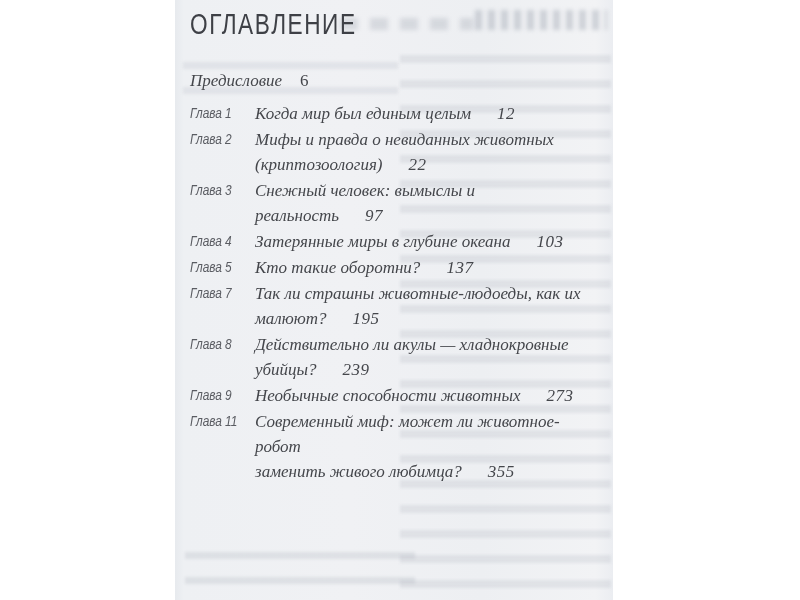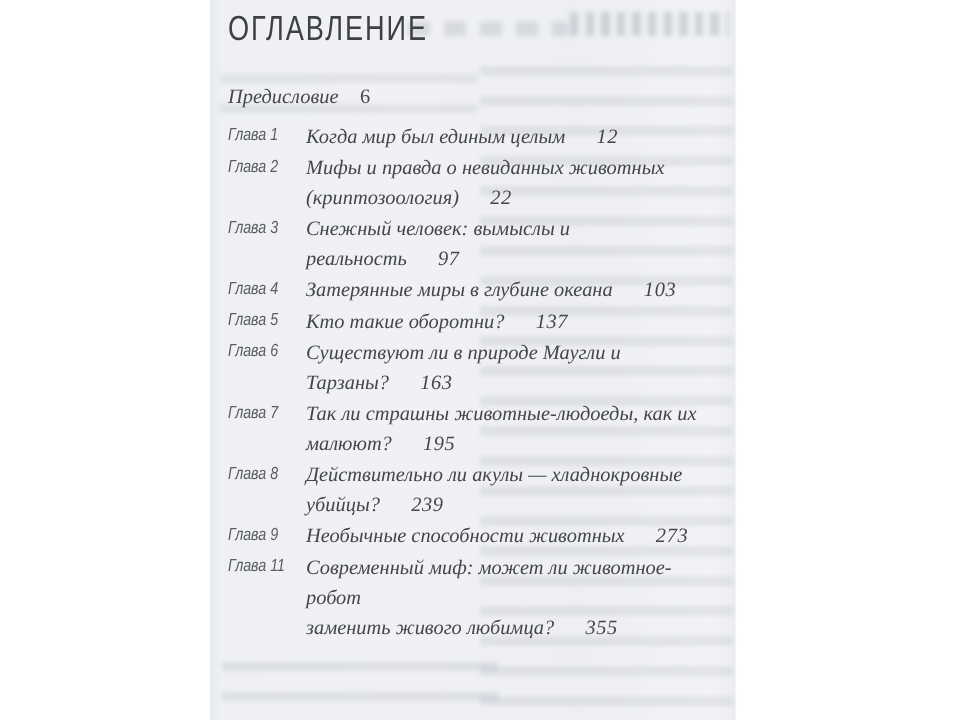--- a/index.html
+++ b/index.html
@@ -163,25 +163,20 @@
   <div class="toc-row">
     <span class="chap-label">Глава 4</span>
     <span class="chap-text"><span class="chap-title">Затерянные миры в глубине океана</span><span class="pagenum">103</span></span>
   </div>
 
   <div class="toc-row">
     <span class="chap-label">Глава 5</span>
     <span class="chap-text"><span class="chap-title">Кто такие оборотни?</span><span class="pagenum">137</span></span>
   </div>
 
-  <div class="toc-row">
-    <span class="chap-label">Глава 6</span>
-    <span class="chap-text"><span class="chap-title">Существуют ли в природе Маугли и
-Тарзаны?</span><span class="pagenum">163</span></span>
-  </div>
 
   <div class="toc-row">
     <span class="chap-label">Глава 7</span>
     <span class="chap-text"><span class="chap-title">Так ли страшны животные-людоеды, как их
 малюют?</span><span class="pagenum">195</span></span>
   </div>
 
   <div class="toc-row">
     <span class="chap-label">Глава 8</span>
     <span class="chap-text"><span class="chap-title">Действительно ли акулы — хладнокровные

